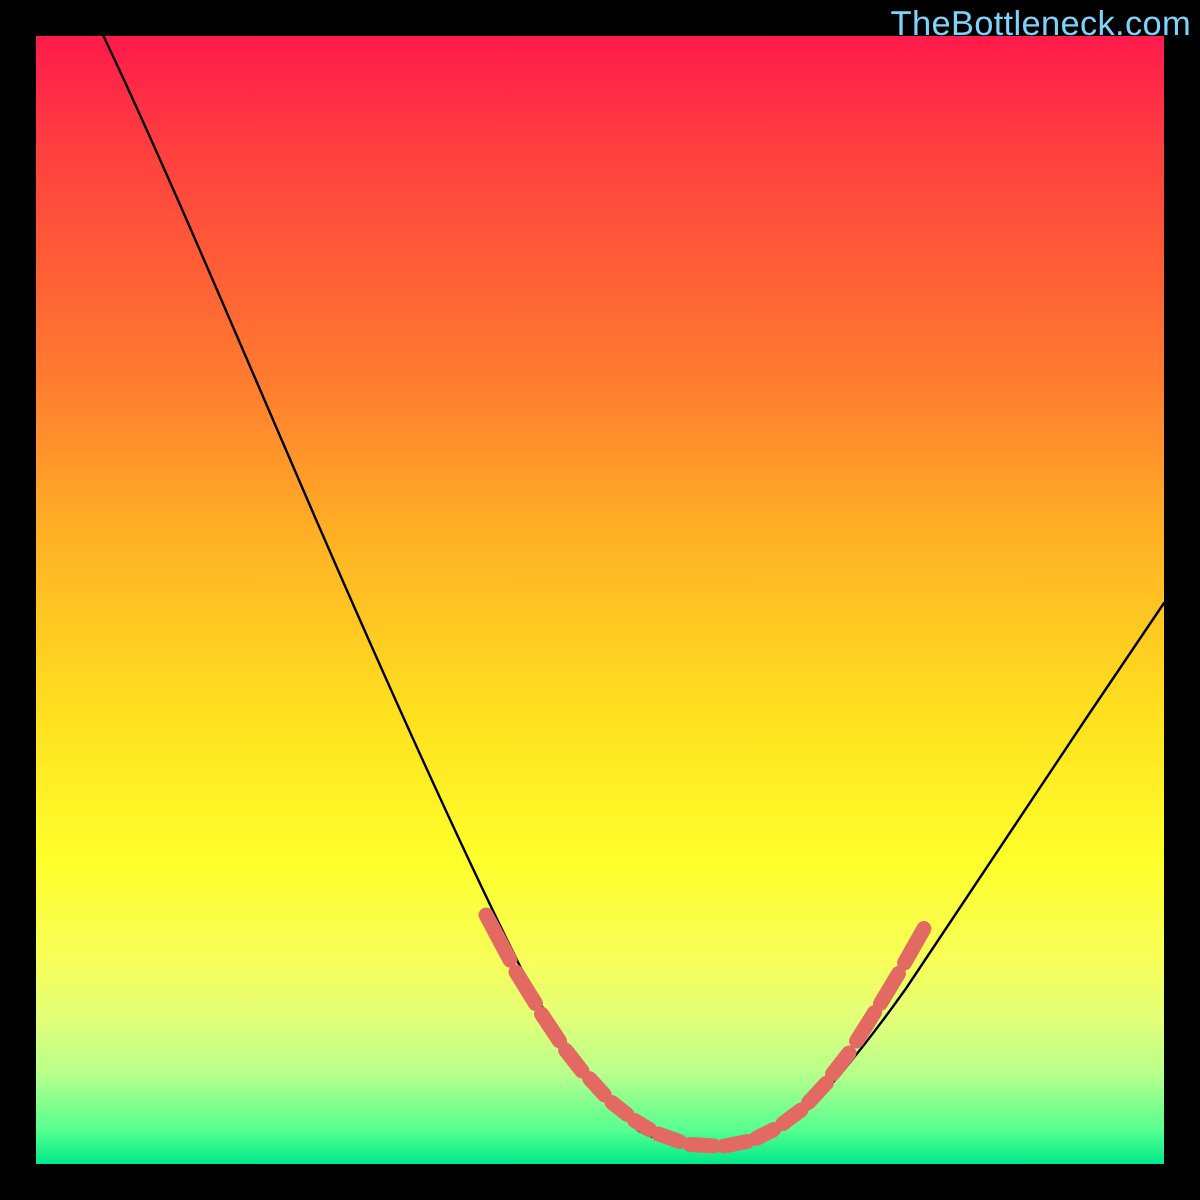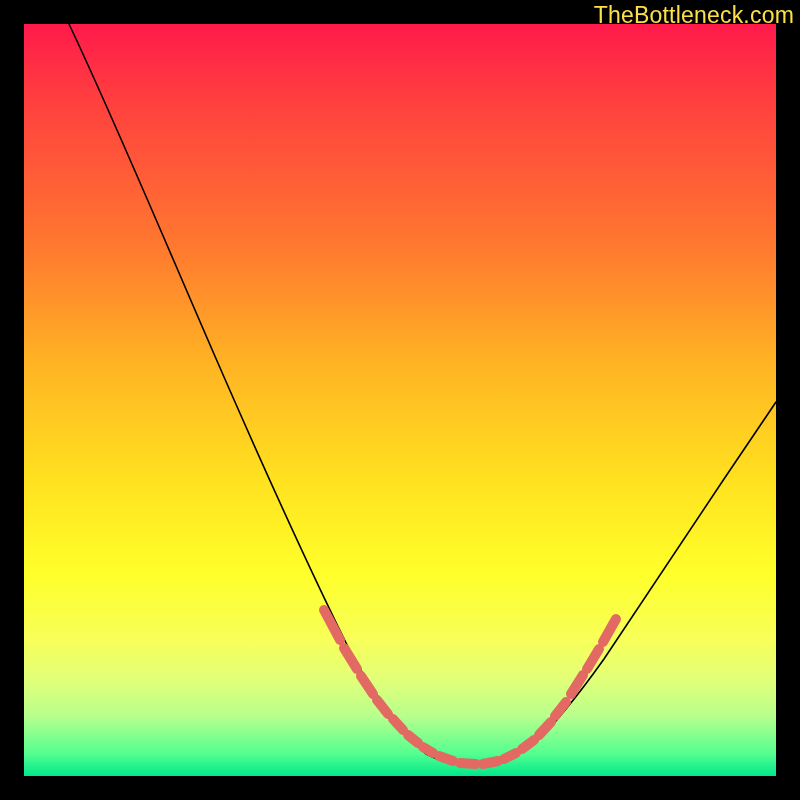--- a/index.html
+++ b/index.html
@@ -29,21 +29,21 @@
       #e3ff78 87%,
       #b8ff8c 92%,
       #55ff90 97%,
       #00e88a 100%
     );
   }
   .watermark {
     position: absolute;
     top: 2px;
     right: 6px;
-    color: #fde047;
+    color: #7dd3fc;
     font-size: 23px;
     font-weight: 400;
     letter-spacing: 0.2px;
     user-select: none;
     z-index: 5;
   }
   svg.plot {
     position: absolute;
     left: 0;
     top: 0;

